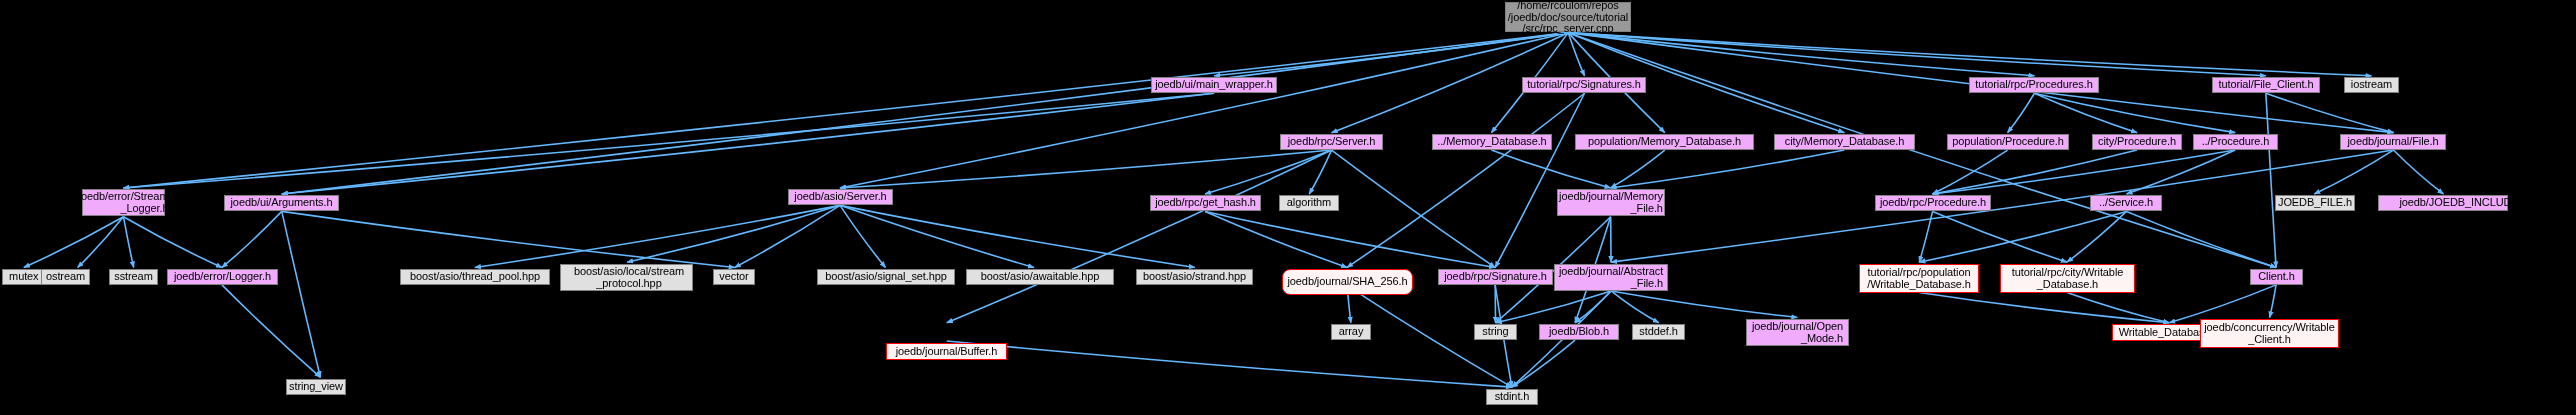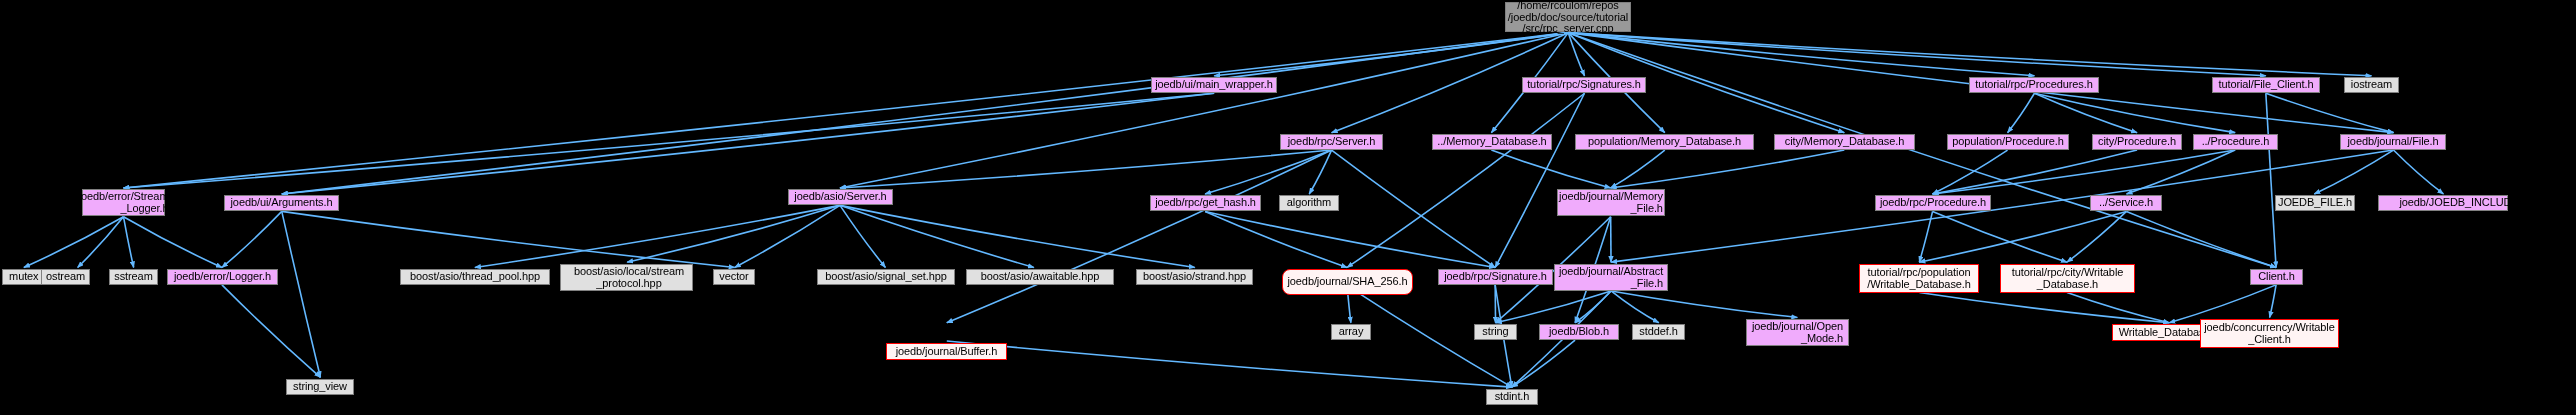--- a/index.html
+++ b/index.html
@@ -190,17 +190,17 @@
       <div class="node n-red" style="left: 886px; top: 324px; width: 121px; height: 16.7px; margin-top: 19px;">joedb/journal/Buffer.h</div>
       <div class="node n-grey" style="left: 1331px; top: 324px; width: 40px; height: 16px;">array</div>
       <div class="node n-grey" style="left: 1474px; top: 324px; width: 43px; height: 16px;">string</div>
       <div class="node n-white" style="left: 1539px; top: 324px; width: 80px; height: 16px;">joedb/Blob.h</div>
       <div class="node n-grey" style="left: 1632px; top: 324px; width: 53px; height: 16px;">stddef.h</div>
       <div class="node n-white" style="left: 1746px; top: 319px; width: 103px; height: 27px;">joedb/journal/Open
 _Mode.h</div>
       <div class="node n-red" style="left: 2112px; top: 324px; width: 114px; height: 16.7px;">Writable_Database.h</div>
       <div class="node n-red" style="left: 2200px; top: 319px; width: 139px; height: 29px;">joedb/concurrency/Writable
 _Client.h</div>
-      <div class="node n-grey" style="left: 286px; top: 379px; width: 68px; height: 16px;">string_view</div>
+      <div class="node n-grey" style="left: 286px; top: 379px; width: 60px; height: 16px;">string_view</div>
       <div class="node n-grey" style="left: 1486px; top: 389px; width: 52px; height: 16px;">stdint.h</div>
     </div>
 </div>
 
 
 </body></html>

